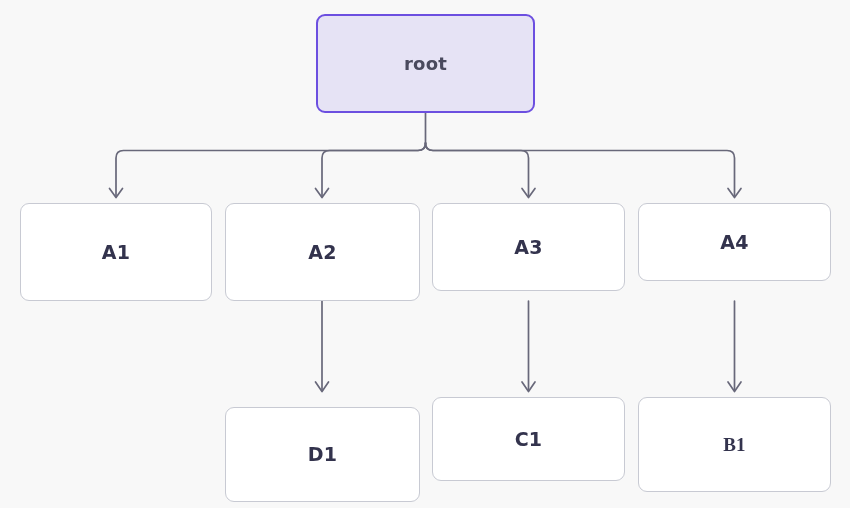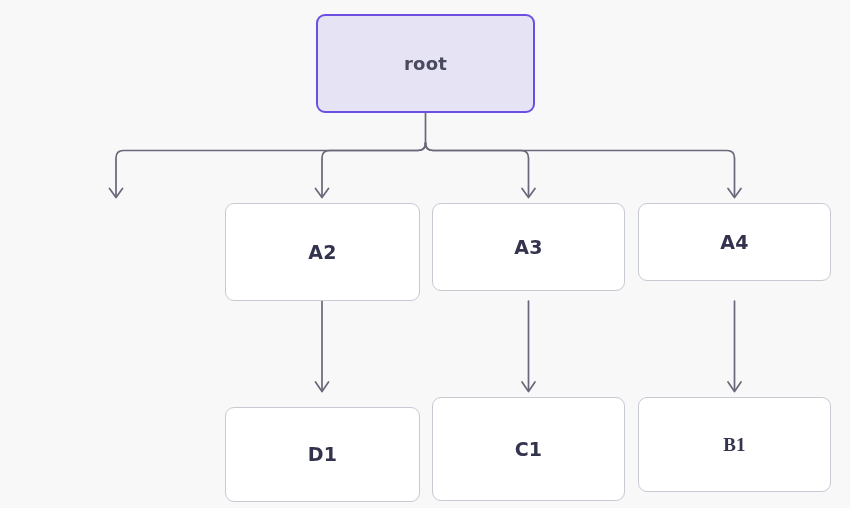--- a/index.html
+++ b/index.html
@@ -90,38 +90,41 @@
 
       <path d="M 734.5 301 L 734.5 390"></path>
       <path d="M 728 382 L 734.5 391.5 L 741 382"></path>
     </g>
   </svg>
 
   <div class="node root-node" style="left:316px; top:14px; width:219px; height:99px;">
     <span class="node-label">root</span>
   </div>
 
+  <div class="node" style="left:20px; top:203px; width:192px; height:98px;">
+    <span class="node-label">A1</span>
+  </div>
 
   <div class="node" style="left:225px; top:203px; width:195px; height:98px;">
     <span class="node-label">A2</span>
   </div>
 
   <div class="node" style="left:432px; top:203px; width:193px; height:88px;">
     <span class="node-label">A3</span>
   </div>
 
   <div class="node" style="left:638px; top:203px; width:193px; height:78px;">
     <span class="node-label">A4</span>
   </div>
 
   <div class="node" style="left:225px; top:407px; width:195px; height:95px;">
     <span class="node-label">D1</span>
   </div>
 
-  <div class="node" style="left:432px; top:397px; width:193px; height:104px;">
+  <div class="node" style="left:432px; top:397px; width:193px; height:84px;">
     <span class="node-label">C1</span>
   </div>
 
   <div class="node" style="left:638px; top:397px; width:193px; height:95px;font-family:Liberation Serif, serif;">
     <span class="node-label">B1</span>
   </div>
 
 </div>
 
 </body></html>

